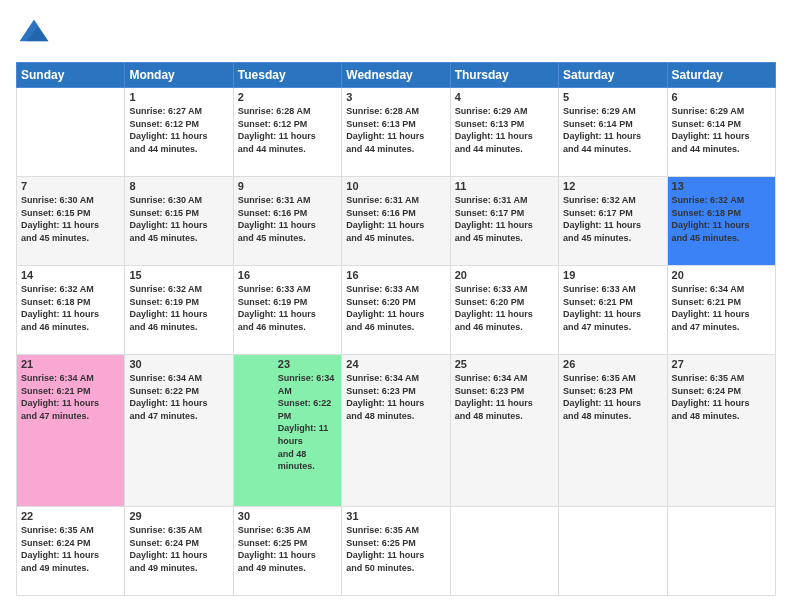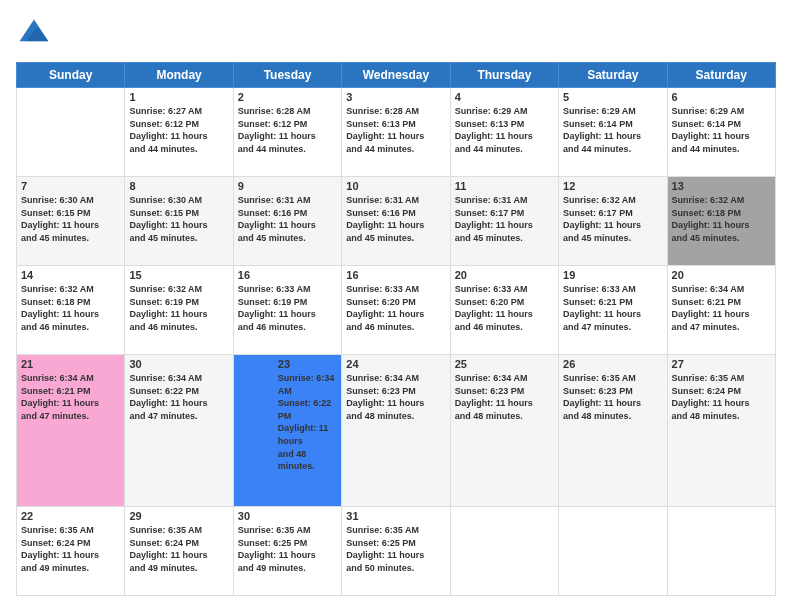--- a/index.html
+++ b/index.html
@@ -64,21 +64,21 @@
       border-collapse: collapse;
       width: 100%;
       border: 1px solid #ccc;
     }
     .calendar th {
       background-color: #2a74c0;
       color: white;
       font-size: 12px;
       font-weight: bold;
       padding: 5px 4px;
-      text-align: center;
+      text-align: left;
       border: 1px solid #4a8ad4;
     }
     .calendar td {
       vertical-align: top;
       font-size: 9.5px;
       color: #333;
       padding: 3px 4px;
       border: 1px solid #ddd;
       width: calc(100% / 7);
       background: #fff;
@@ -220,21 +220,21 @@
 Daylight: 11 hours
 and 45 minutes.</div>
           </td>
           <td style="background: rgb(245, 245, 245);">
             <span class="day-number">12</span>
             <div class="day-info" style="white-space: pre-line;">Sunrise: 6:32 AM
 Sunset: 6:17 PM
 Daylight: 11 hours
 and 45 minutes.</div>
           </td>
-          <td style="background: #a3a3a3;">
+          <td style="background: #3b82f6;">
             <span class="day-number">13</span>
             <div class="day-info" style="white-space: pre-line;">Sunrise: 6:32 AM
 Sunset: 6:18 PM
 Daylight: 11 hours
 and 45 minutes.</div>
           </td>
         </tr>
         <tr>
           <td style="background: rgb(255, 255, 255);">
             <span class="day-number">14</span>
@@ -294,21 +294,21 @@
 Daylight: 11 hours
 and 47 minutes.</div>
           </td>
           <td style="background: rgb(245, 245, 245);">
             <span class="day-number">30</span>
             <div class="day-info" style="white-space: pre-line;">Sunrise: 6:34 AM
 Sunset: 6:22 PM
 Daylight: 11 hours
 and 47 minutes.</div>
           </td>
-          <td style="background: #3b82f6; padding-left: 44px;">
+          <td style="background: #86efac; padding-left: 44px;">
             <span class="day-number">23</span>
             <div class="day-info" style="white-space: pre-line;">Sunrise: 6:34 AM
 Sunset: 6:22 PM
 Daylight: 11 hours
 and 48 minutes.</div>
           </td>
           <td style="background: rgb(245, 245, 245);">
             <span class="day-number">24</span>
             <div class="day-info" style="white-space: pre-line;">Sunrise: 6:34 AM
 Sunset: 6:23 PM

